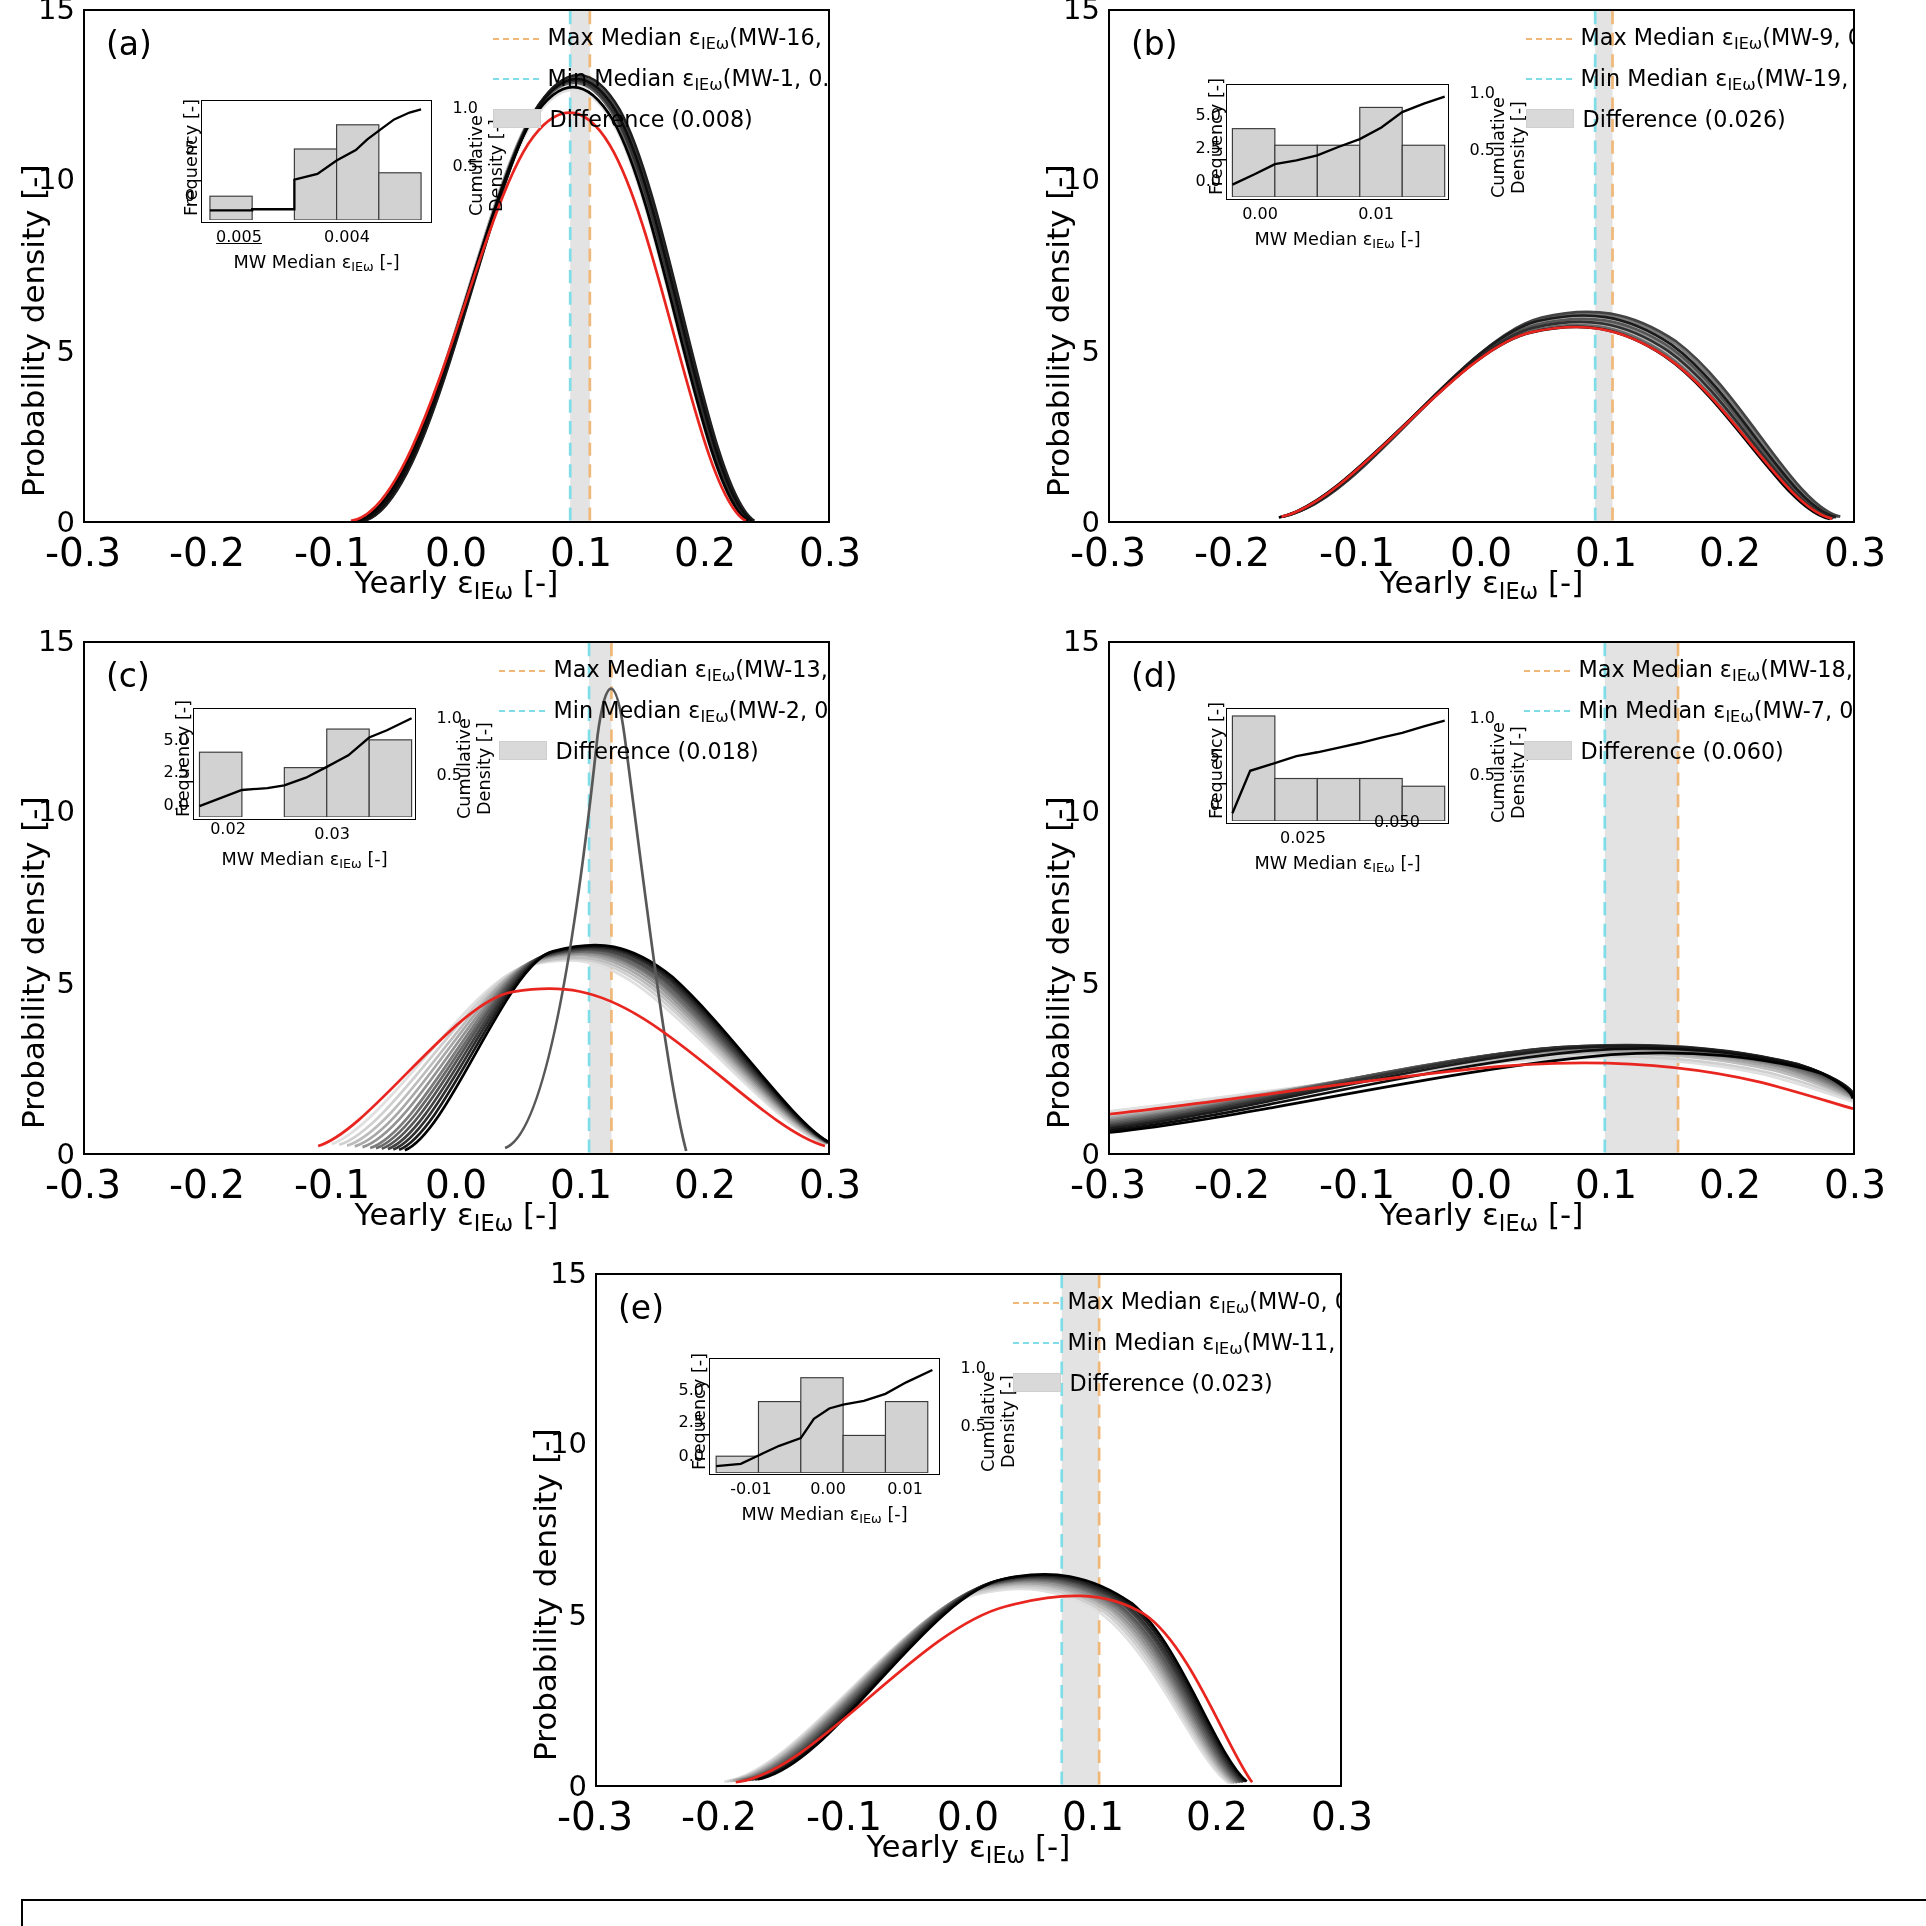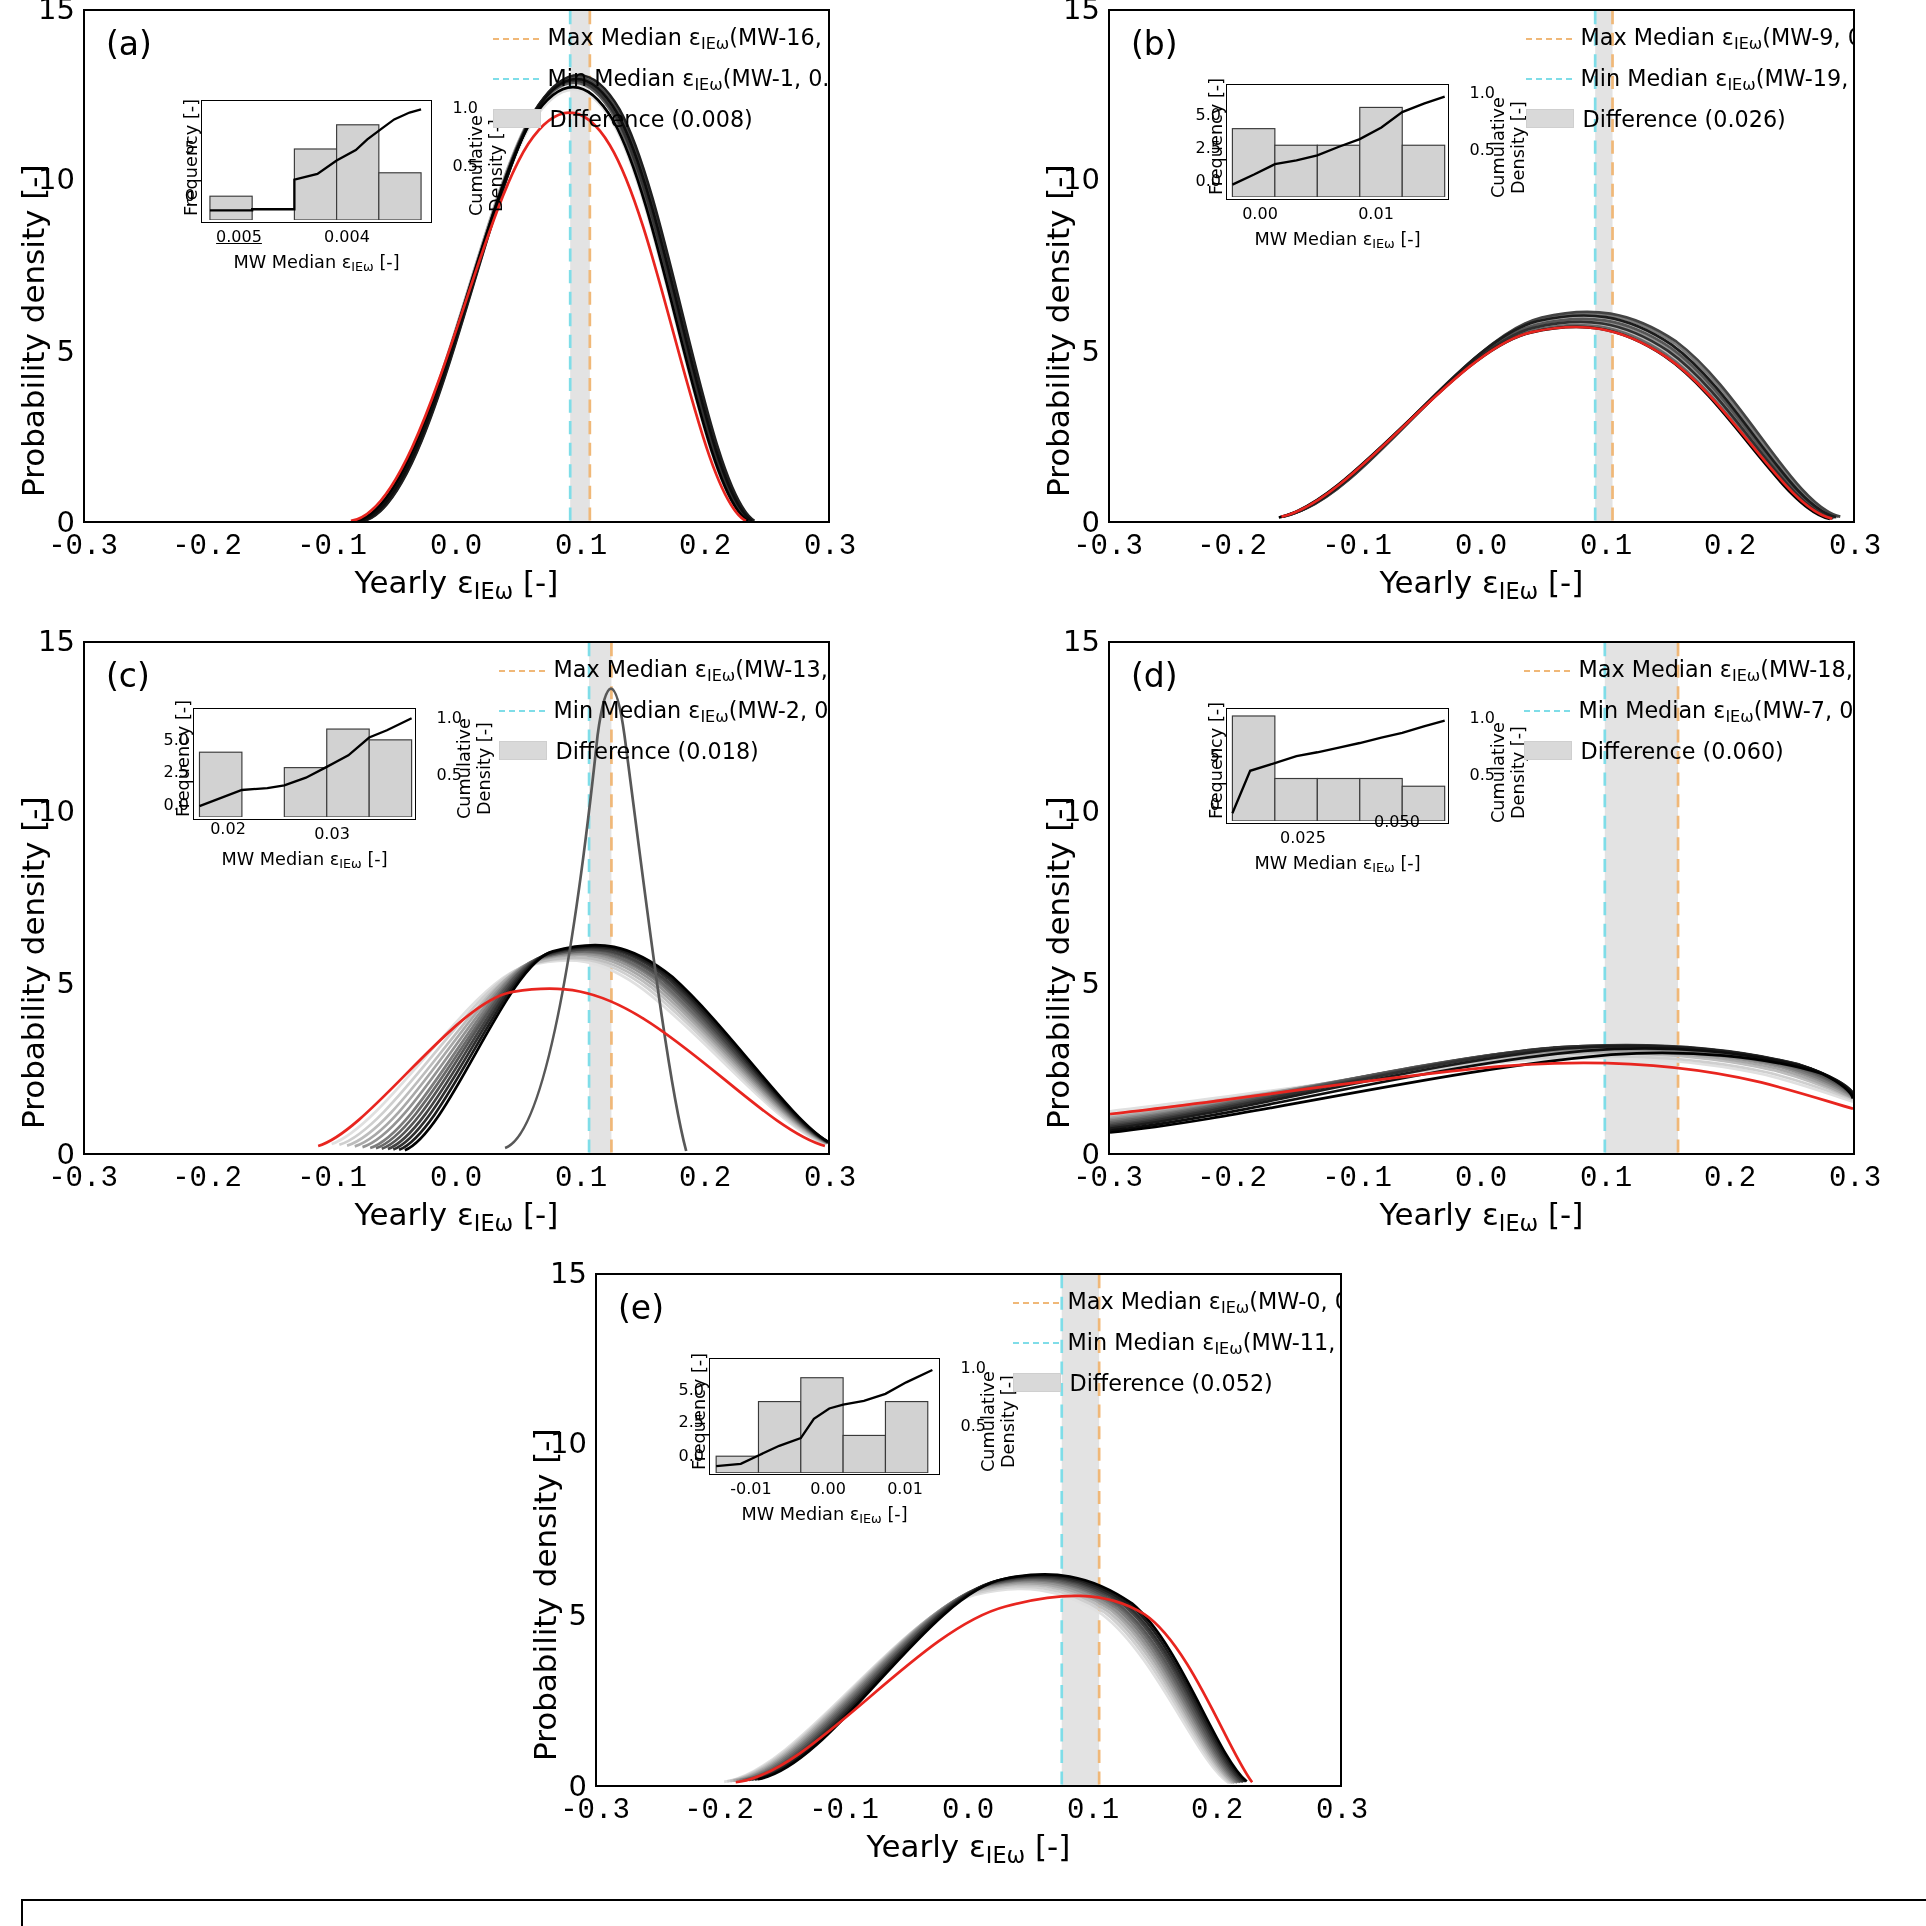--- a/index.html
+++ b/index.html
@@ -17,21 +17,21 @@
   .panel-label{position:absolute;font-size:33px;}
 
   
   .ylabel{
     position:absolute;font-size:31px;white-space:nowrap;
     transform-origin:0 0;transform:rotate(-90deg);
   }
   .xlabel{position:absolute;font-size:31px;white-space:nowrap;text-align:center;}
 
   
-  .tick-x{position:absolute;font-size:29px;transform:translateX(-50%);font-family:Liberation Mono, monospace;}
+  .tick-x{position:absolute;font-size:39px;transform:translateX(-50%);}
   .tick-y{position:absolute;font-size:29px;transform:translateY(-50%);text-align:right;}
 
   
   .plegend{position:absolute;font-size:22.3px;line-height:1.55;}
   .plegend .row{display:flex;align-items:center;white-space:nowrap;margin-bottom:3.9px;}
   .plegend .swatch{width:46px;height:0;margin-right:8.5px;flex:0 0 46px;}
   .sw-dashed-orange{border-top:2.7px dashed #f0b878;}
   .sw-dashed-cyan{border-top:2.7px dashed #7fdde8;}
   .sw-fill-grey{height:17px !important;background:#d9d9d9;border:0.4px solid #cfcfcf;}
 
@@ -438,21 +438,21 @@
         <div class="row">
             <span class="swatch sw-dashed-orange"></span>
             <span>Max Median ε<span class="sub">IEω</span>(MW-0, 0.012)</span>
           </div>
         <div class="row">
             <span class="swatch sw-dashed-cyan"></span>
             <span>Min Median ε<span class="sub">IEω</span>(MW-11, -0.018)</span>
           </div>
         <div class="row">
             <span class="swatch sw-fill-grey"></span>
-            <span>Difference (0.052)</span>
+            <span>Difference (0.023)</span>
           </div>
       </div>
     </div>
 
     <div class="tick-x" style="left:83px;top:530px;">-0.3</div>
     <div class="tick-x" style="left:207px;top:530px;">-0.2</div>
     <div class="tick-x" style="left:332px;top:530px;">-0.1</div>
     <div class="tick-x" style="left:456px;top:530px;">0.0</div>
     <div class="tick-x" style="left:581px;top:530px;">0.1</div>
     <div class="tick-x" style="left:705px;top:530px;">0.2</div>

